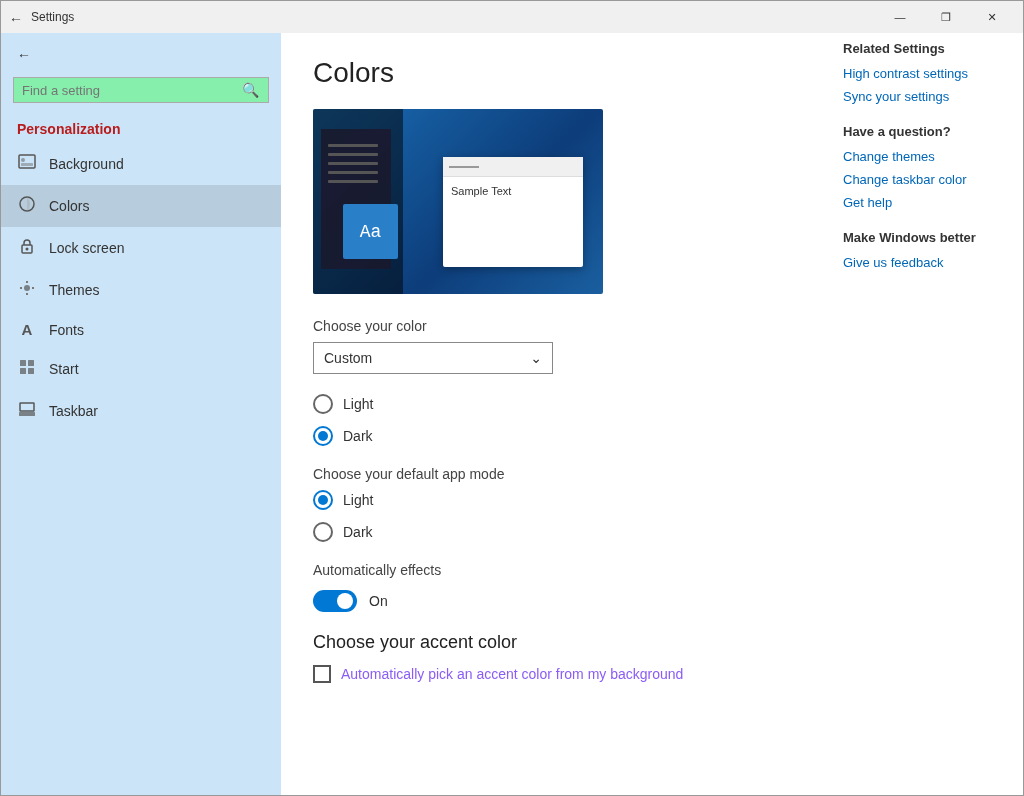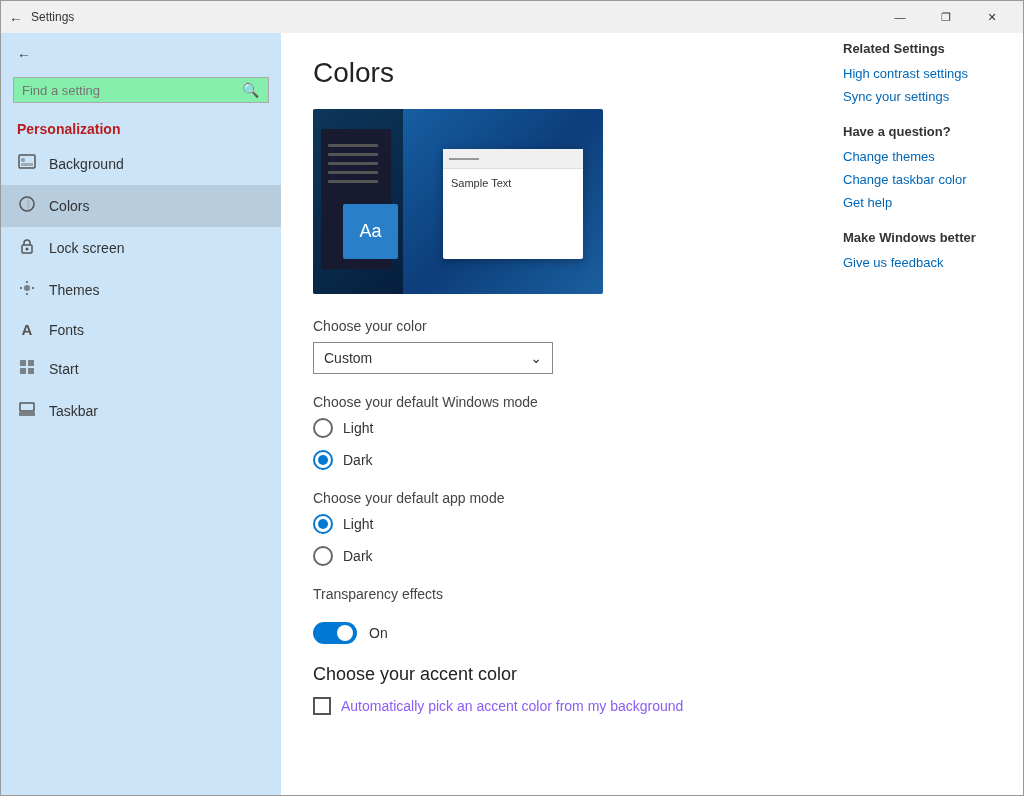--- a/index.html
+++ b/index.html
@@ -189,25 +189,26 @@
       left: 30px; top: 95px;
       width: 55px; height: 55px;
       background: #2a7fc9;
       border-radius: 2px;
       display: flex;
       align-items: center;
       justify-content: center;
       font-size: 18px;
       color: #fff;
       font-weight: 400;
+      font-family: Liberation Mono, monospace;
     }
 
     .preview-white-box {
       position: absolute;
-      right: 20px; top: 40px;
+      right: 20px; top: 48px;
       width: 140px; height: 110px;
       background: #fff;
       border-radius: 2px;
       box-shadow: 0 2px 8px rgba(0,0,0,0.3);
       display: flex;
       flex-direction: column;
     }
 
     .preview-white-box-titlebar {
       height: 20px;
@@ -291,21 +292,21 @@
 
     .radio-label {
       font-size: 14px;
       color: #333;
     }
 
     .toggle-row {
       display: flex;
       align-items: center;
       gap: 12px;
-      margin-top: 20px;
+      margin-top: 12px;
     }
 
     .toggle {
       width: 44px; height: 22px;
       background: #0078d4;
       border-radius: 11px;
       position: relative;
       cursor: pointer;
     }
 
@@ -517,21 +518,20 @@
 
       <div class="section">
         <div class="section-label">Choose your color</div>
         <div class="dropdown">
           <span>Custom</span>
           <span>⌄</span>
         </div>
       </div>
 
       <div class="section">
-        <div class="section-label">Choose your default Windows mode</div>
         <div class="radio-group">
           <div class="radio-item">
             <div class="radio-outer">
             </div>
             <span class="radio-label">Light</span>
           </div>
           <div class="radio-item">
             <div class="radio-outer selected">
               <div class="radio-inner"></div>
             </div>
@@ -551,21 +551,21 @@
           </div>
           <div class="radio-item">
             <div class="radio-outer">
             </div>
             <span class="radio-label">Dark</span>
           </div>
         </div>
       </div>
 
       <div class="section">
-        <div class="section-label">Transparency effects</div>
+        <div class="section-label">Automatically effects</div>
         <div class="toggle-row">
           <div class="toggle">
             <div class="toggle-thumb"></div>
           </div>
           <span class="toggle-label">On</span>
         </div>
       </div>
 
       <div class="section">
         <h2 class="section-heading">Choose your accent color</h2>

